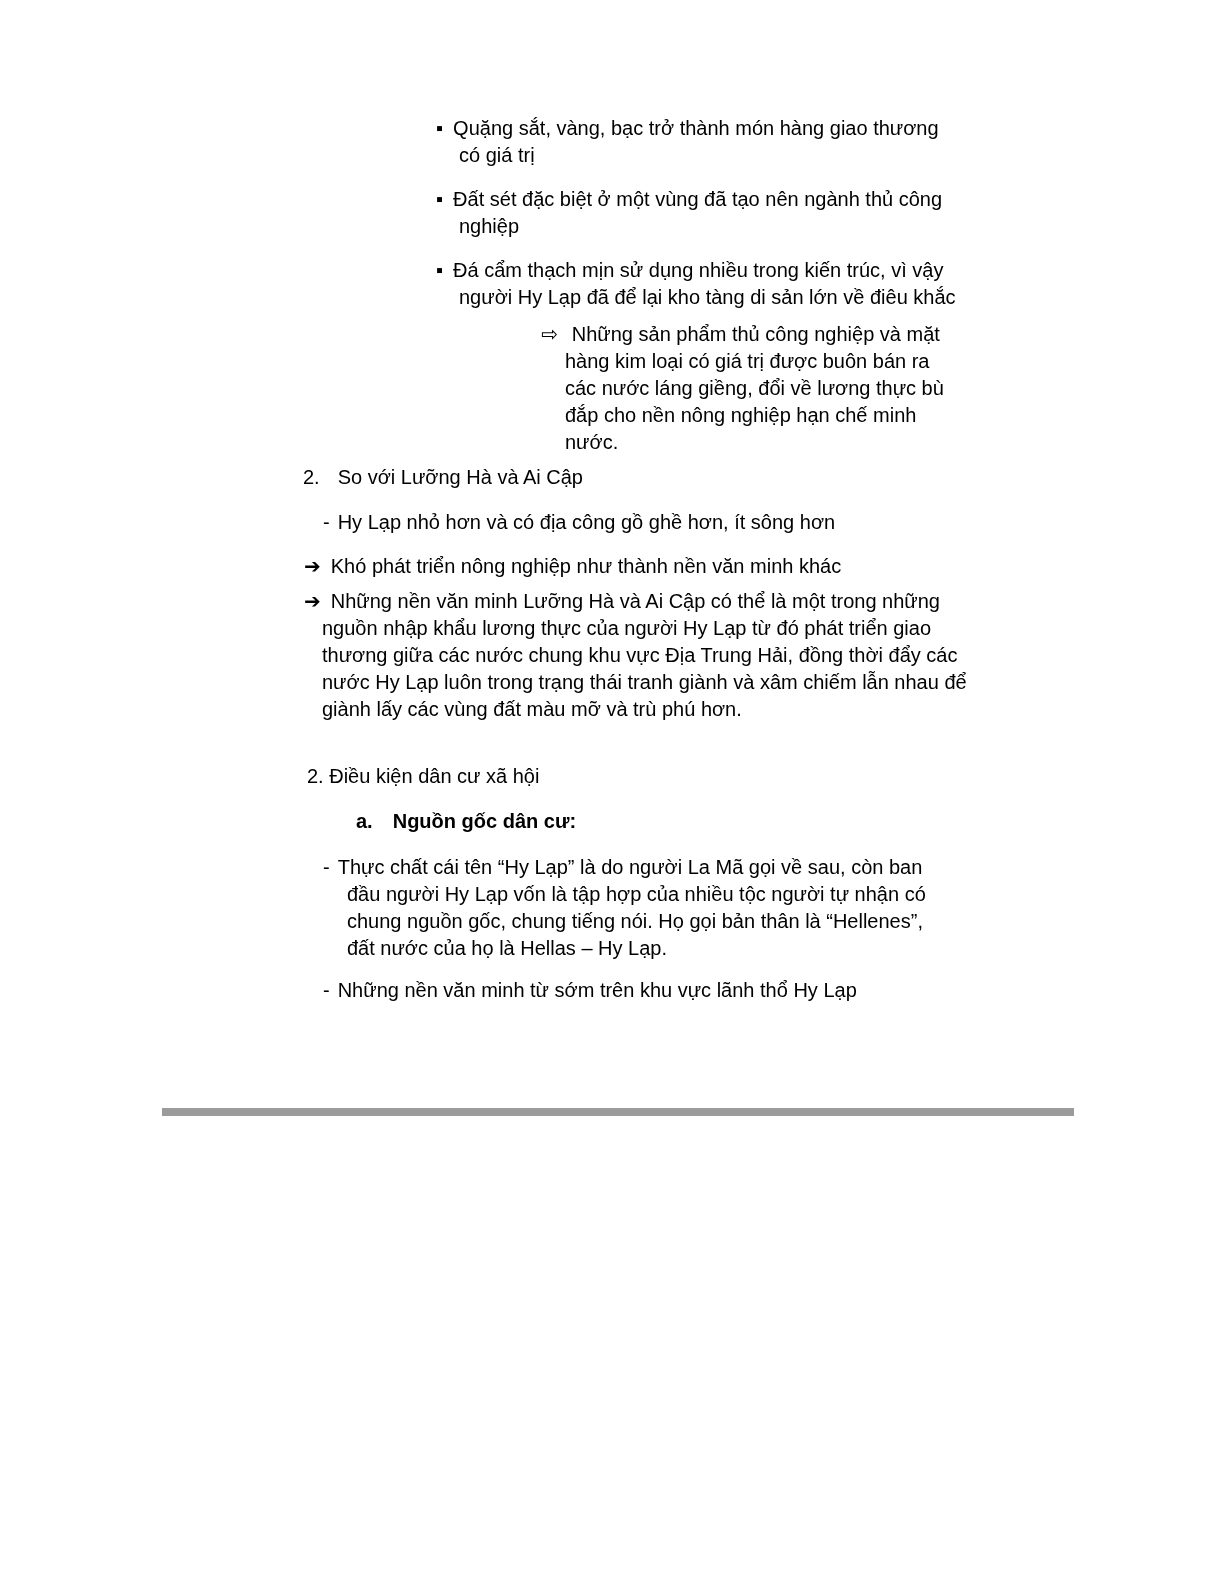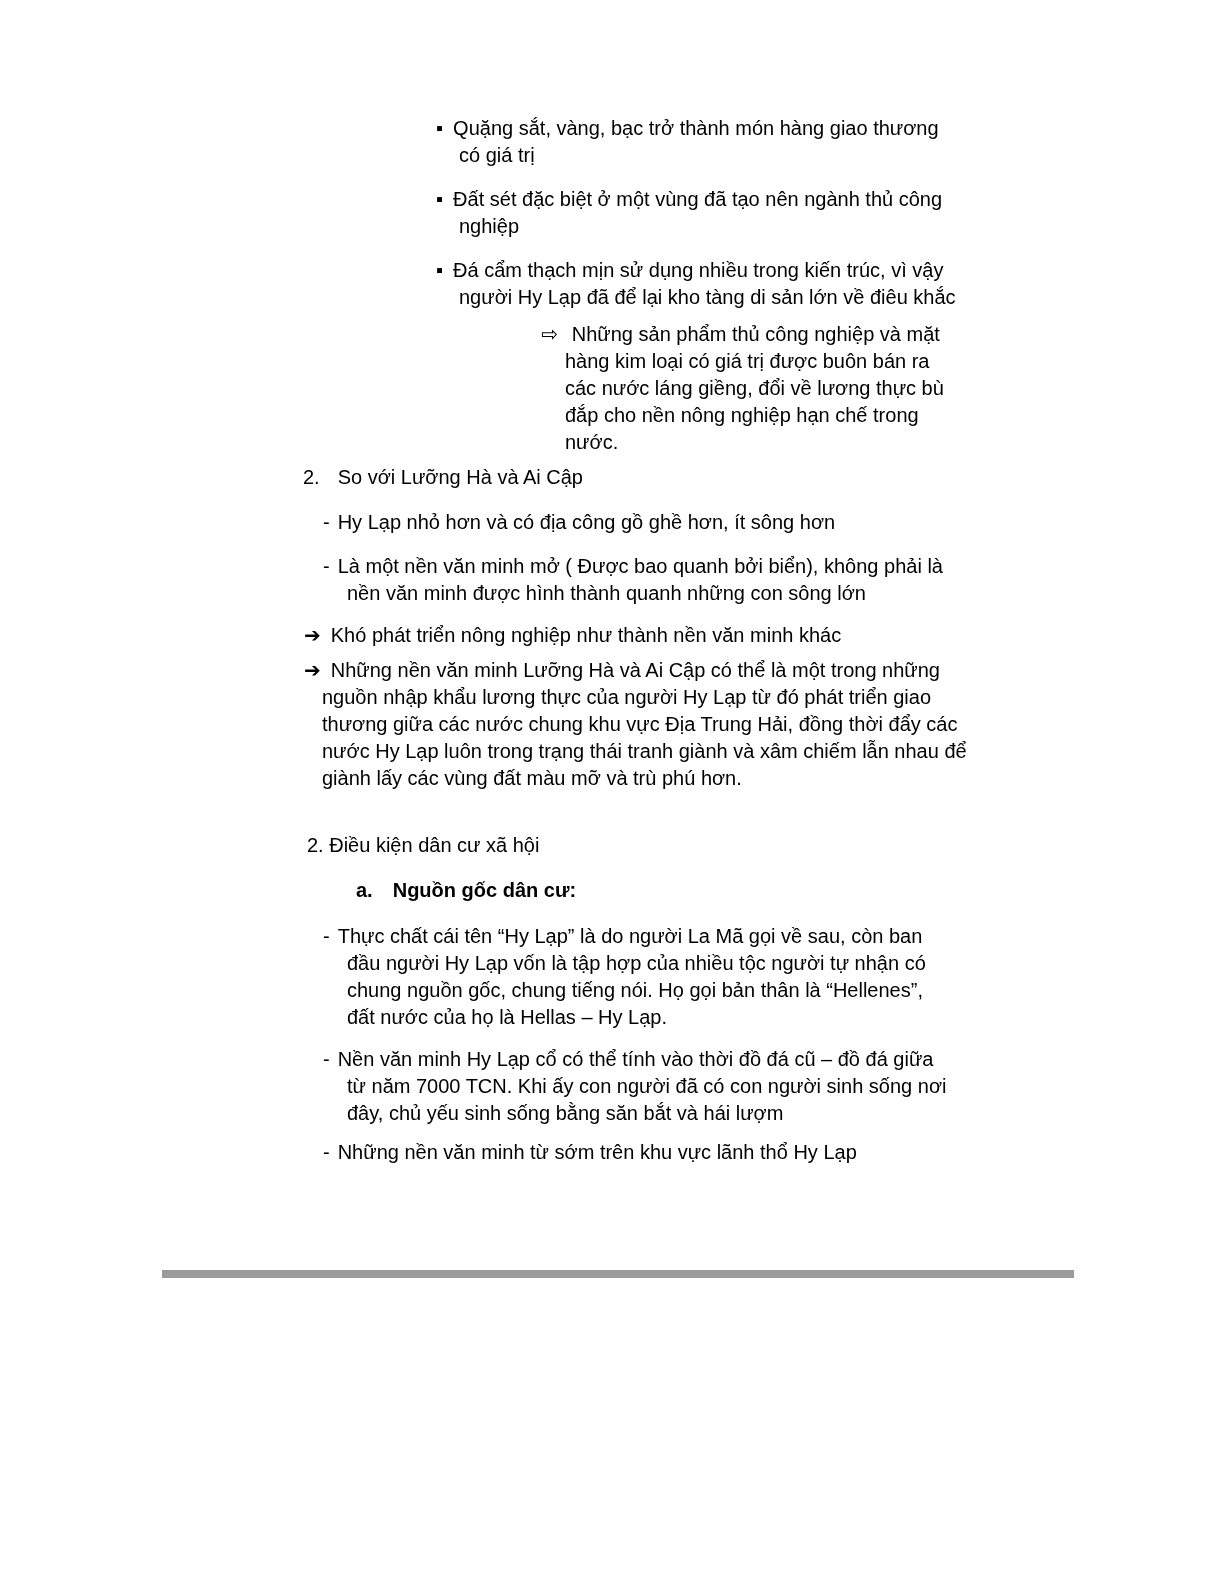--- a/index.html
+++ b/index.html
@@ -96,37 +96,35 @@
 <body>
 
 <div class="page">
 
   <div class="block square-bullet mb9"><span class="marker">▪</span><span>Quặng sắt, vàng, bạc trở thành món hàng giao thương có giá trị</span></div>
 
   <div class="block square-bullet mb9"><span class="marker">▪</span><span>Đất sét đặc biệt ở một vùng đã tạo nên ngành thủ công nghiệp</span></div>
 
   <div class="block square-bullet mb2"><span class="marker">▪</span><span>Đá cẩm thạch mịn sử dụng nhiều trong kiến trúc, vì vậy người Hy Lạp đã để lại kho tàng di sản lớn về điêu khắc</span></div>
 
-  <div class="block hollow-arrow mb0"><span class="marker">⇨</span><span>Những sản phẩm thủ công nghiệp và mặt hàng kim loại có giá trị được buôn bán ra các nước láng giềng, đổi về lương thực bù đắp cho nền nông nghiệp hạn chế trong nước.</span></div>
+  <div class="block hollow-arrow mb0"><span class="marker">⇨</span><span>Những sản phẩm thủ công nghiệp và mặt hàng kim loại có giá trị được buôn bán ra các nước láng giềng, đổi về lương thực bù đắp cho nền nông nghiệp hạn chế minh nước.</span></div>
 
   <div class="block numbered mb10"><span class="marker">2.</span><span>So với Lưỡng Hà và Ai Cập</span></div>
 
   <div class="block dash mb9"><span class="marker">-</span><span>Hy Lạp nhỏ hơn và có địa công gồ ghề hơn, ít sông hơn</span></div>
 
-  <div class="block dash mb7"><span class="marker">-</span><span>Là một nền văn minh mở ( Được bao quanh bởi biển), không phải là nền văn minh được hình thành quanh những con sông lớn</span></div>
 
   <div class="block thick-arrow mb0"><span class="marker">➔</span><span>Khó phát triển nông nghiệp như thành nền văn minh khác</span></div>
 
   <div class="block thick-arrow mb0"><span class="marker">➔</span><span>Những nền văn minh Lưỡng Hà và Ai Cập có thể là một trong những nguồn nhập khẩu lương thực của người Hy Lạp từ đó phát triển giao thương giữa các nước chung khu vực Địa Trung Hải, đồng thời đẩy các nước Hy Lạp luôn trong trạng thái tranh giành và xâm chiếm lẫn nhau để giành lấy các vùng đất màu mỡ và trù phú hơn.</span></div>
 
   <div class="block heading mb10"><span>2. Điều kiện dân cư xã hội</span></div>
 
   <div class="block sub-item mb11"><span class="marker">a.</span><span>Nguồn gốc dân cư:</span></div>
 
   <div class="block dash mb7"><span class="marker">-</span><span>Thực chất cái tên “Hy Lạp” là do người La Mã gọi về sau, còn ban đầu người Hy Lạp vốn là tập hợp của nhiều tộc người tự nhận có chung nguồn gốc, chung tiếng nói. Họ gọi bản thân là “Hellenes”, đất nước của họ là Hellas – Hy Lạp.</span></div>
 
-  <div class="block dash mb4"><span class="marker">-</span><span>Nền văn minh Hy Lạp cổ có thể tính vào thời đồ đá cũ – đồ đá giữa từ năm 7000 TCN. Khi ấy con người đã có con người sinh sống nơi đây, chủ yếu sinh sống bằng săn bắt và hái lượm</span></div>
 
   <div class="block dash mb0"><span class="marker">-</span><span>Những nền văn minh từ sớm trên khu vực lãnh thổ Hy Lạp</span></div>
 
   <div class="divider"></div>
 
 </div>
 
 </body></html>

